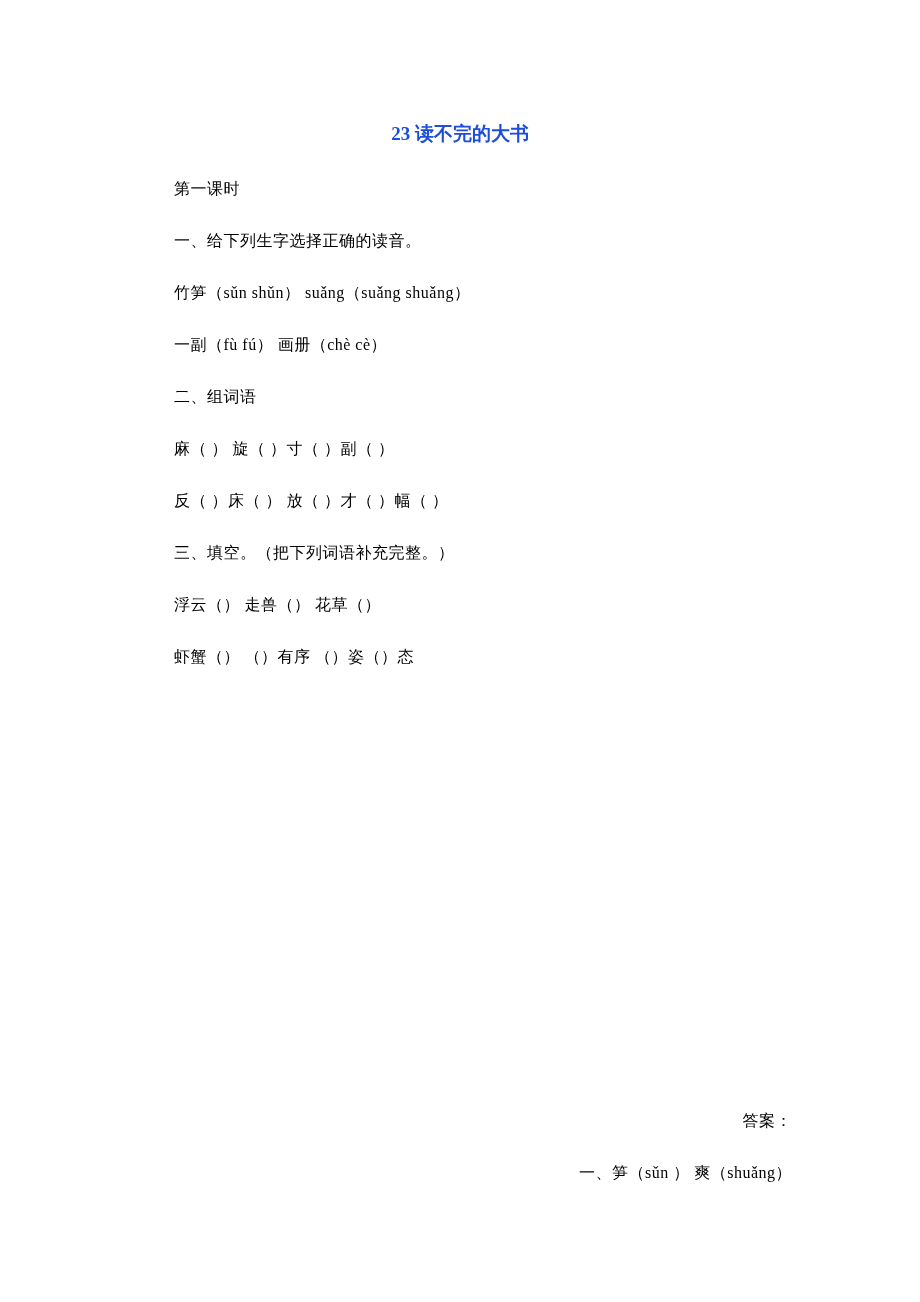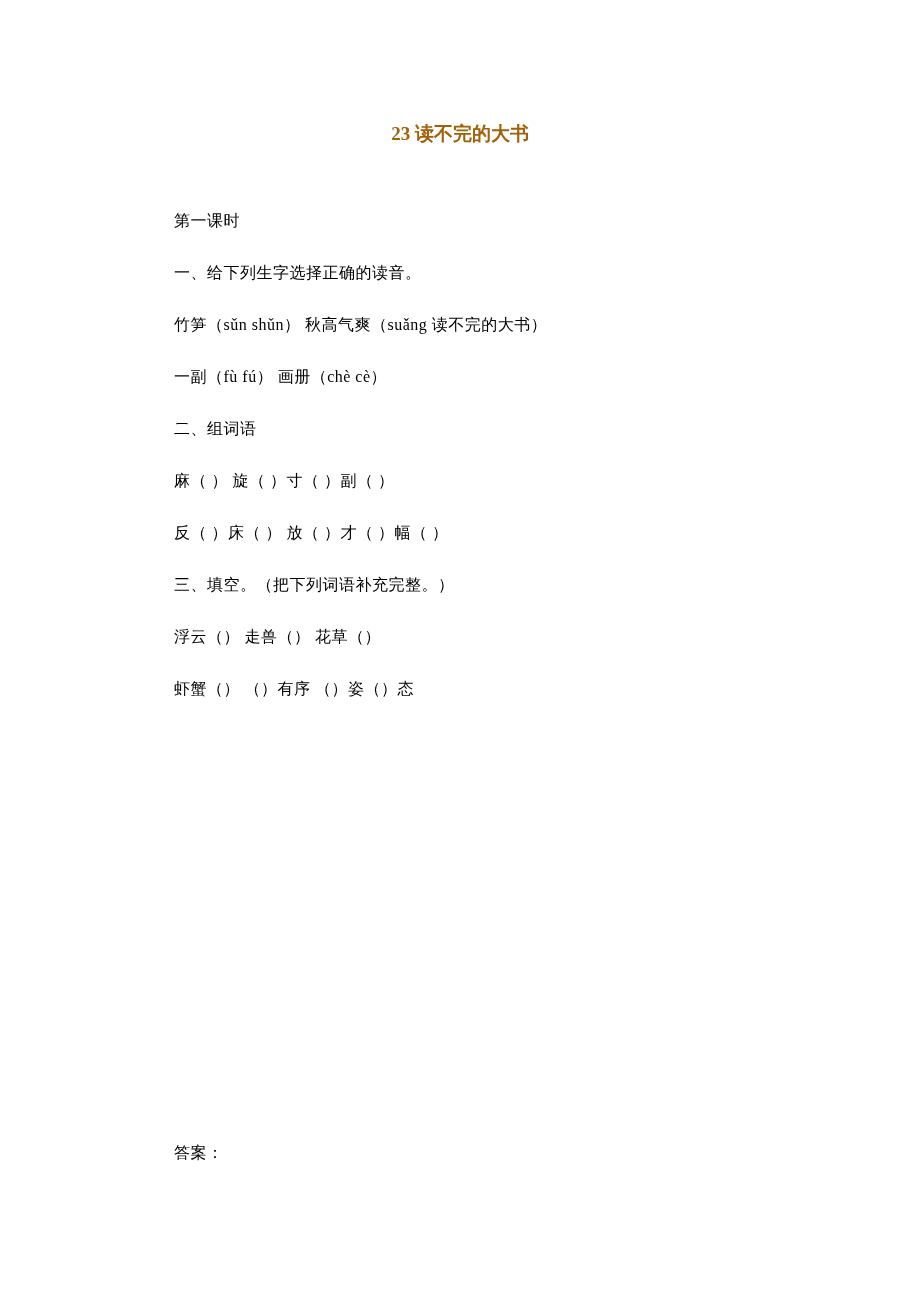--- a/index.html
+++ b/index.html
@@ -12,48 +12,50 @@
       width: 920px;
       min-height: 1302px;
       font-family: "SimSun", "宋体", serif;
       font-size: 16px;
       color: #000000;
       line-height: 1.5;
       padding: 120px 128px 0 128px;
     }
     .title {
       text-align: center;
-      color: #a16207;
+      color: #1d4ed8;
       font-weight: bold;
       font-size: 19px;
-      margin-bottom: 60px;
+      margin-bottom: 28px;
     }
     .line {
       margin-bottom: 28px;
       letter-spacing: 0.5px;
       margin-left: 46px;
     }
     .answer-section {
       margin-top: 440px;
+      text-align: right;
     }
   </style>
 </head>
 <body>
 
 <div class="title">23 读不完的大书</div>
 
 <div class="line">第一课时</div>
 
 <div class="line">一、给下列生字选择正确的读音。</div>
-<div class="line">竹笋（sǔn    shǔn）    秋高气爽（suǎng    读不完的大书）</div>
+<div class="line">竹笋（sǔn    shǔn）    suǎng（suǎng    shuǎng）</div>
 <div class="line">一副（fù     fú）       画册（chè     cè）</div>
 
 <div class="line">二、组词语</div>
 <div class="line">麻（    ）   旋（   ）寸（     ）副（    ）</div>
 <div class="line">反（    ）床（    ）  放（    ）才（    ）幅（    ）</div>
 
 <div class="line">三、填空。（把下列词语补充完整。）</div>
 <div class="line">浮云（）   走兽（）     花草（）</div>
 <div class="line">虾蟹（）  （）有序     （）姿（）态</div>
 
 <div class="answer-section">
   <div class="line">答案：</div>
+  <div class="line">一、笋（sǔn ）    爽（shuǎng）</div>
 </div>
 
 </body></html>

